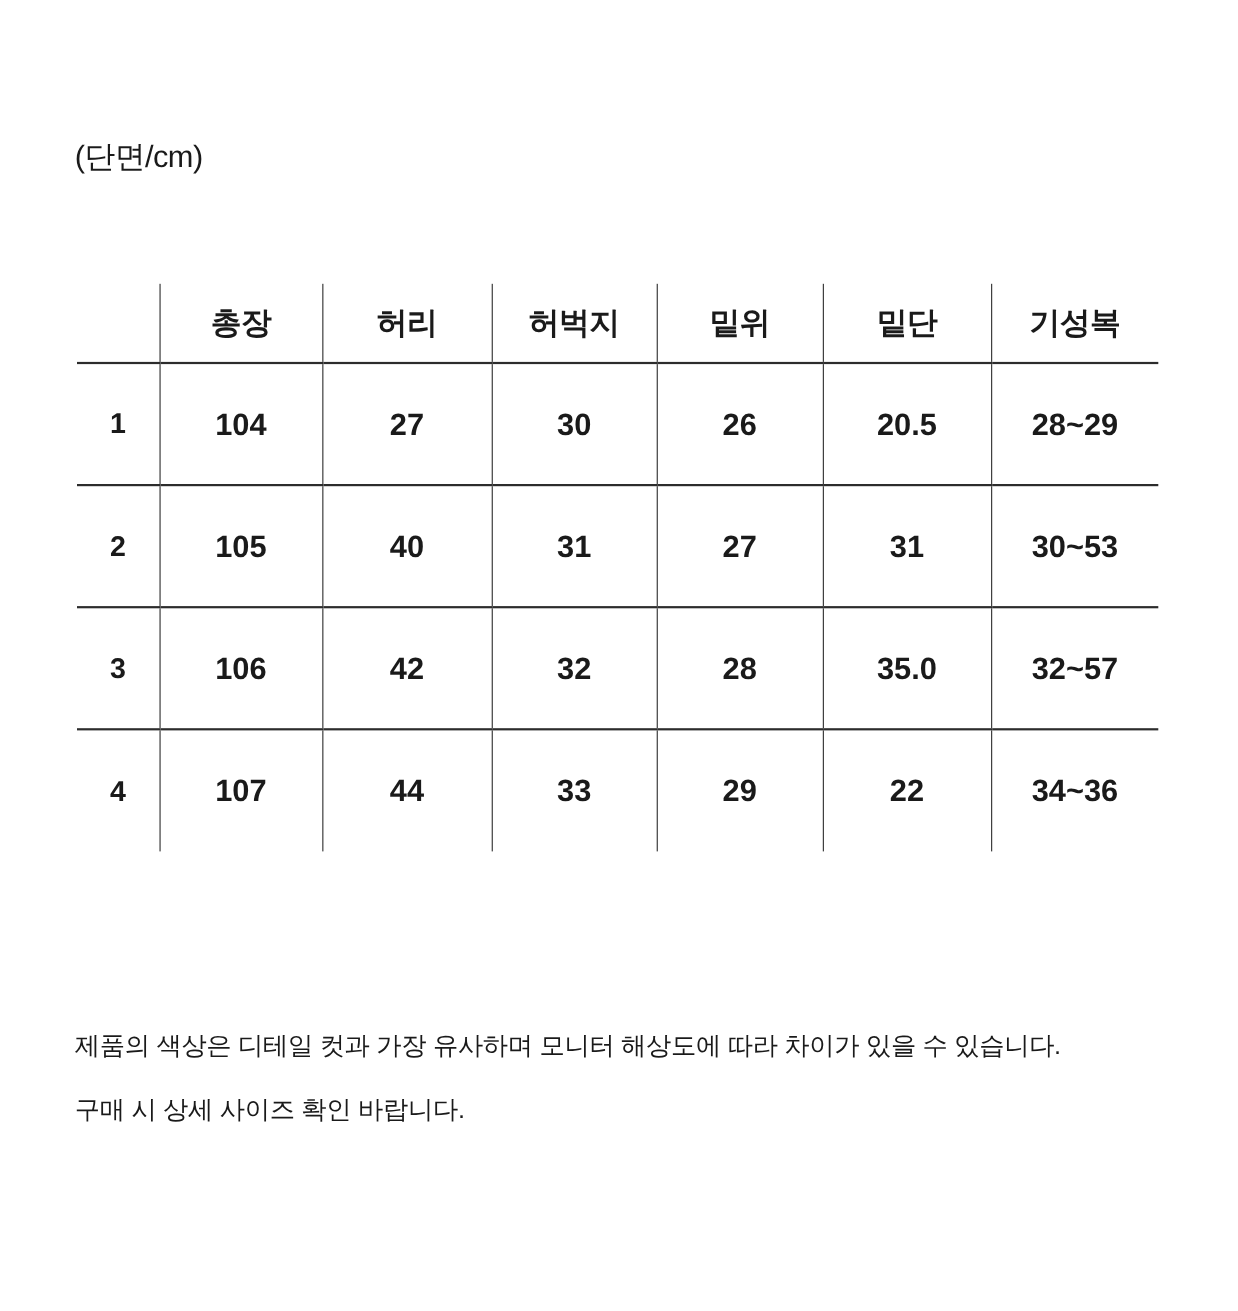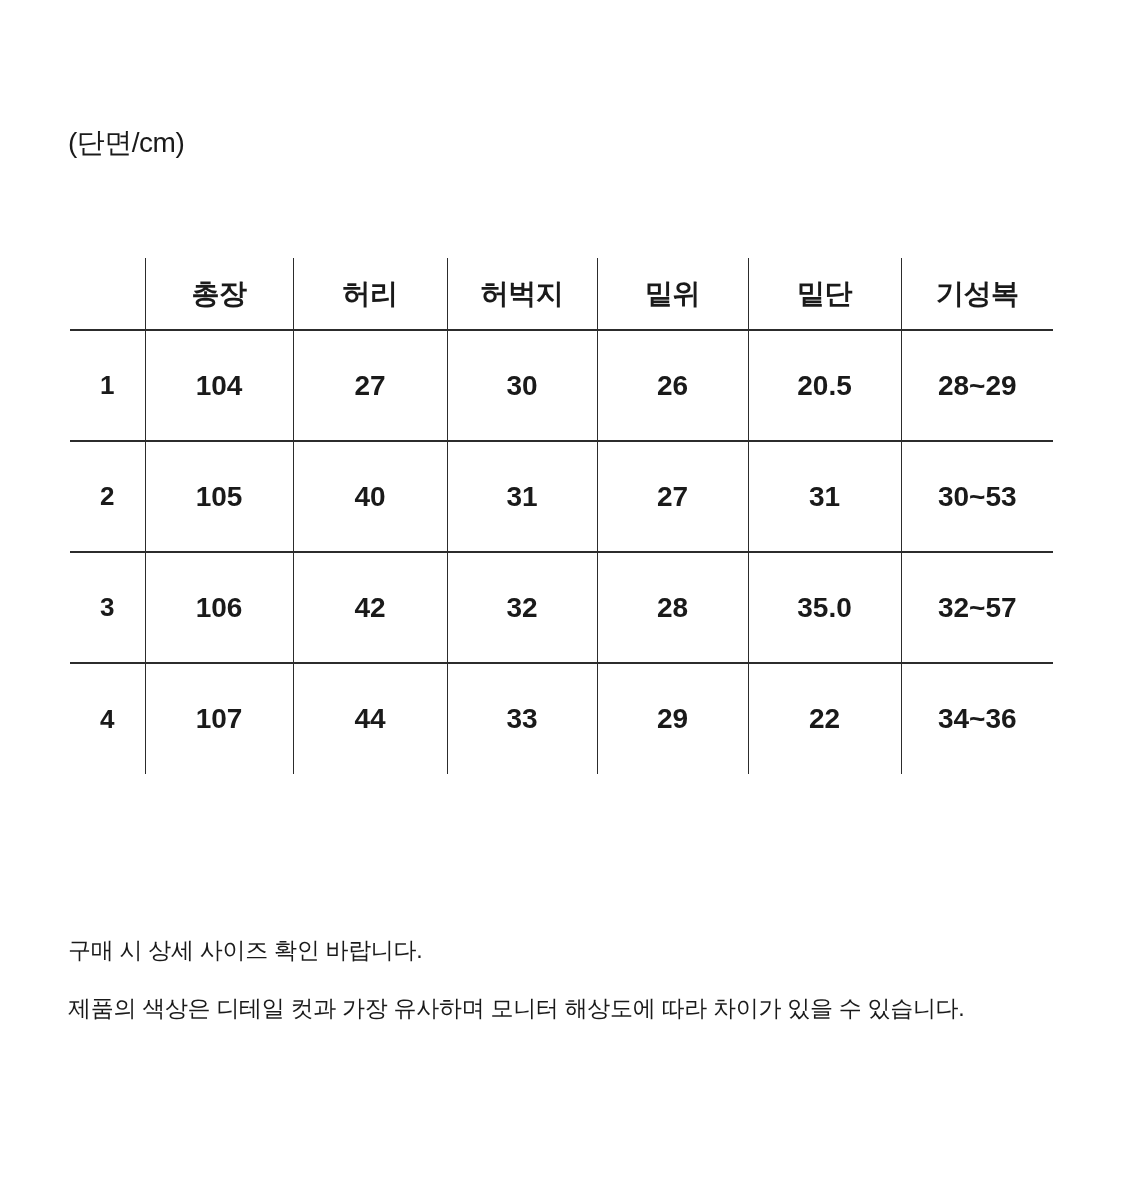--- a/index.html
+++ b/index.html
@@ -143,17 +143,17 @@
         <td>44</td>
         <td>33</td>
         <td>29</td>
         <td>22</td>
         <td>34~36</td>
       </tr>
     </tbody>
   </table>
 
   <div class="notes">
+    <div class="note">제품의 색상은 디테일 컷과 가장 유사하며 모니터 해상도에 따라 차이가 있을 수 있습니다.</div>
     <div class="note">구매 시 상세 사이즈 확인 바랍니다.</div>
-    <div class="note">제품의 색상은 디테일 컷과 가장 유사하며 모니터 해상도에 따라 차이가 있을 수 있습니다.</div>
   </div>
 
 </div>
 
 </body></html>

